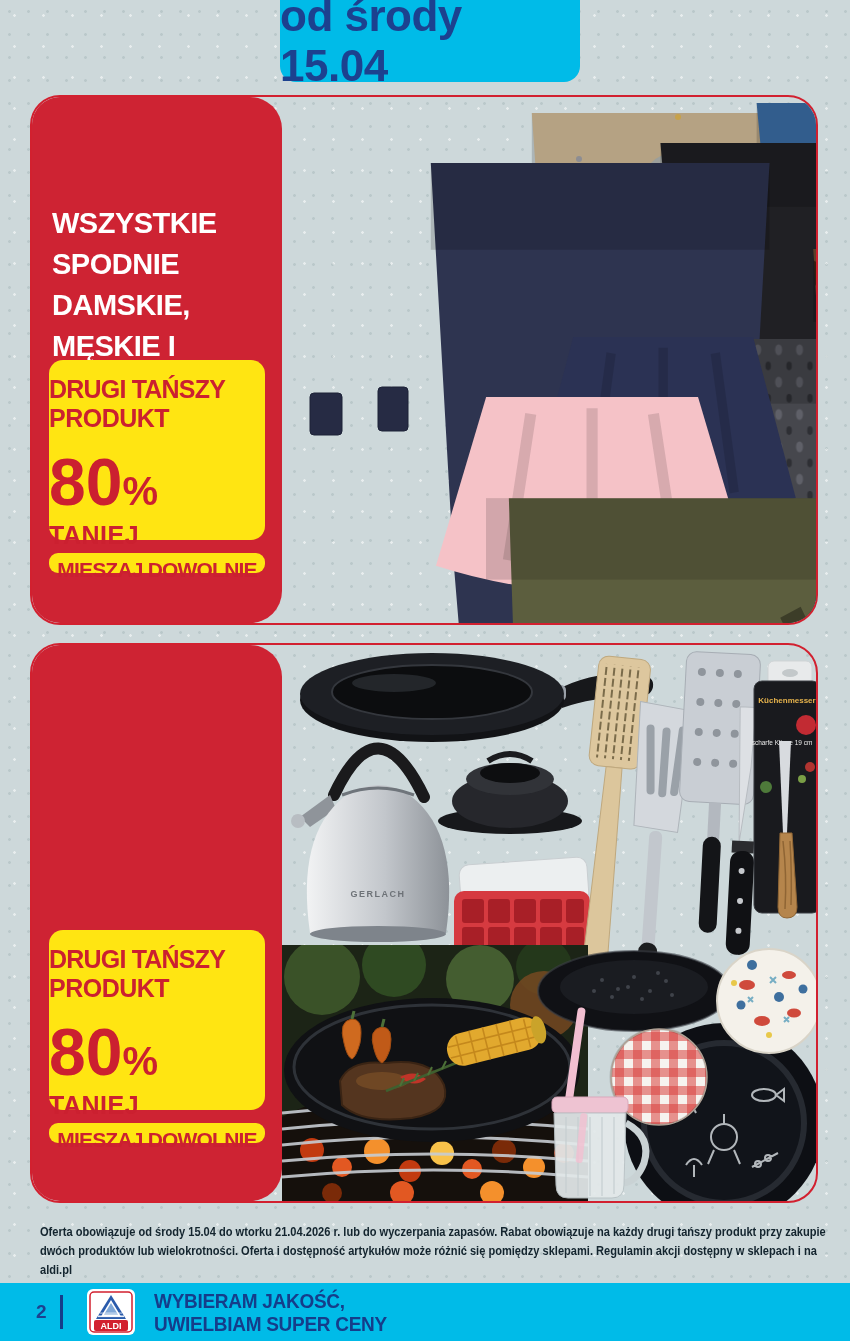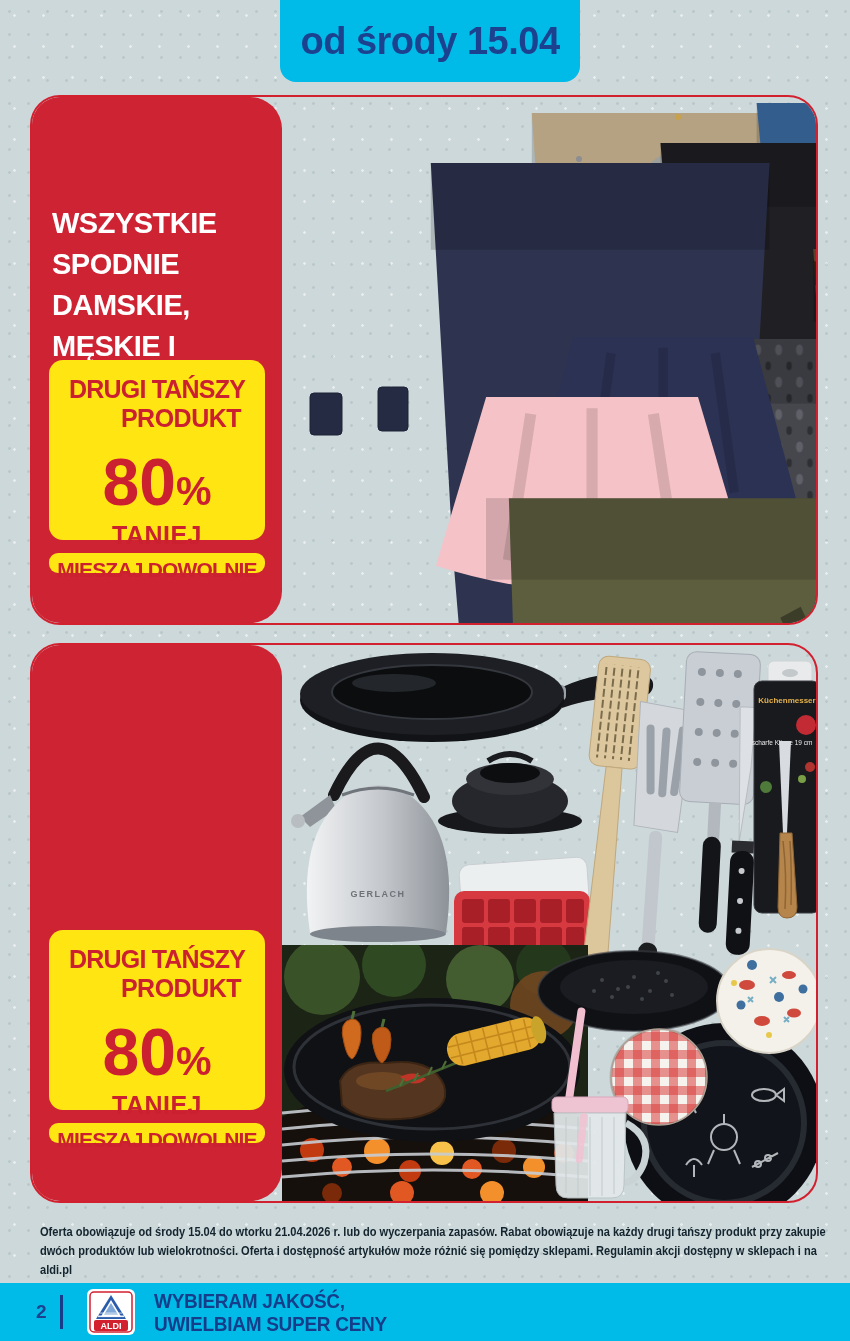--- a/index.html
+++ b/index.html
@@ -9,44 +9,44 @@
     background-color:#cdd8da;
     background-image:
       radial-gradient(rgba(110,135,140,.20) 1px, transparent 1.5px),
       radial-gradient(rgba(255,255,255,.55) 1px, transparent 1.5px);
     background-size: 19px 23px, 29px 31px;
   }
   .date-pill {
     position:absolute; left:280px; top:0; width:300px; height:82px;
     background:#00bbe8; border-radius:0 0 16px 16px;
     display:flex; align-items:center; justify-content:center;
-    color:#1c418f; font-size:38px; font-weight:700; letter-spacing:-0.5px;
+    color:#1c418f; font-size:44px; font-weight:700; letter-spacing:-0.5px;
   }
   .card {
     position:absolute; left:30px; width:788px;
     border:2px solid #d2202f; border-radius:30px; overflow:hidden;
   }
   .card1 { top:95px;  height:530px; }
   .card2 { top:643px; height:560px; }
   .panel {
     position:absolute; left:0; top:0; bottom:0; width:250px;
     background:#ce2333; border-radius:26px 32px 32px 26px;
   }
   .title { color:#fff; font-weight:700; letter-spacing:-0.5px; padding:0 14px 0 20px; }
   .card1 .title { padding-top:106px; font-size:29px; line-height:41px; }
   .card2 .title { padding-top:76px;  font-size:26px; line-height:39px; }
   .badge {
     position:absolute; left:17px; width:216px; height:180px;
-    background:#ffe512; border-radius:14px; text-align:center;
+    background:#ffe512; border-radius:14px; text-align:left;
     color:#cb2030; font-weight:700;
   }
   .card1 .badge { top:263px; }
   .card2 .badge { top:285px; }
   .badge .l1 { font-size:25px; padding-top:15px; letter-spacing:-0.8px; }
-  .badge .l2 { font-size:25px; letter-spacing:-0.5px;margin-left:48px; }
+  .badge .l2 { font-size:25px; letter-spacing:-0.5px; }
   .badge .pct { font-size:66px; line-height:60px; margin-top:19px; }
   .badge .pct .sign { font-size:40px; }
   .badge .l3 { font-size:25px; letter-spacing:0.5px; }
   .tag {
     position:absolute; left:17px; width:216px; height:20px;
     background:#ffe512; border-radius:9px; color:#cb2030;
     font-weight:700; font-size:21px; line-height:34px; text-align:center;
     letter-spacing:-0.8px;
   }
   .card1 .tag { top:456px; }

